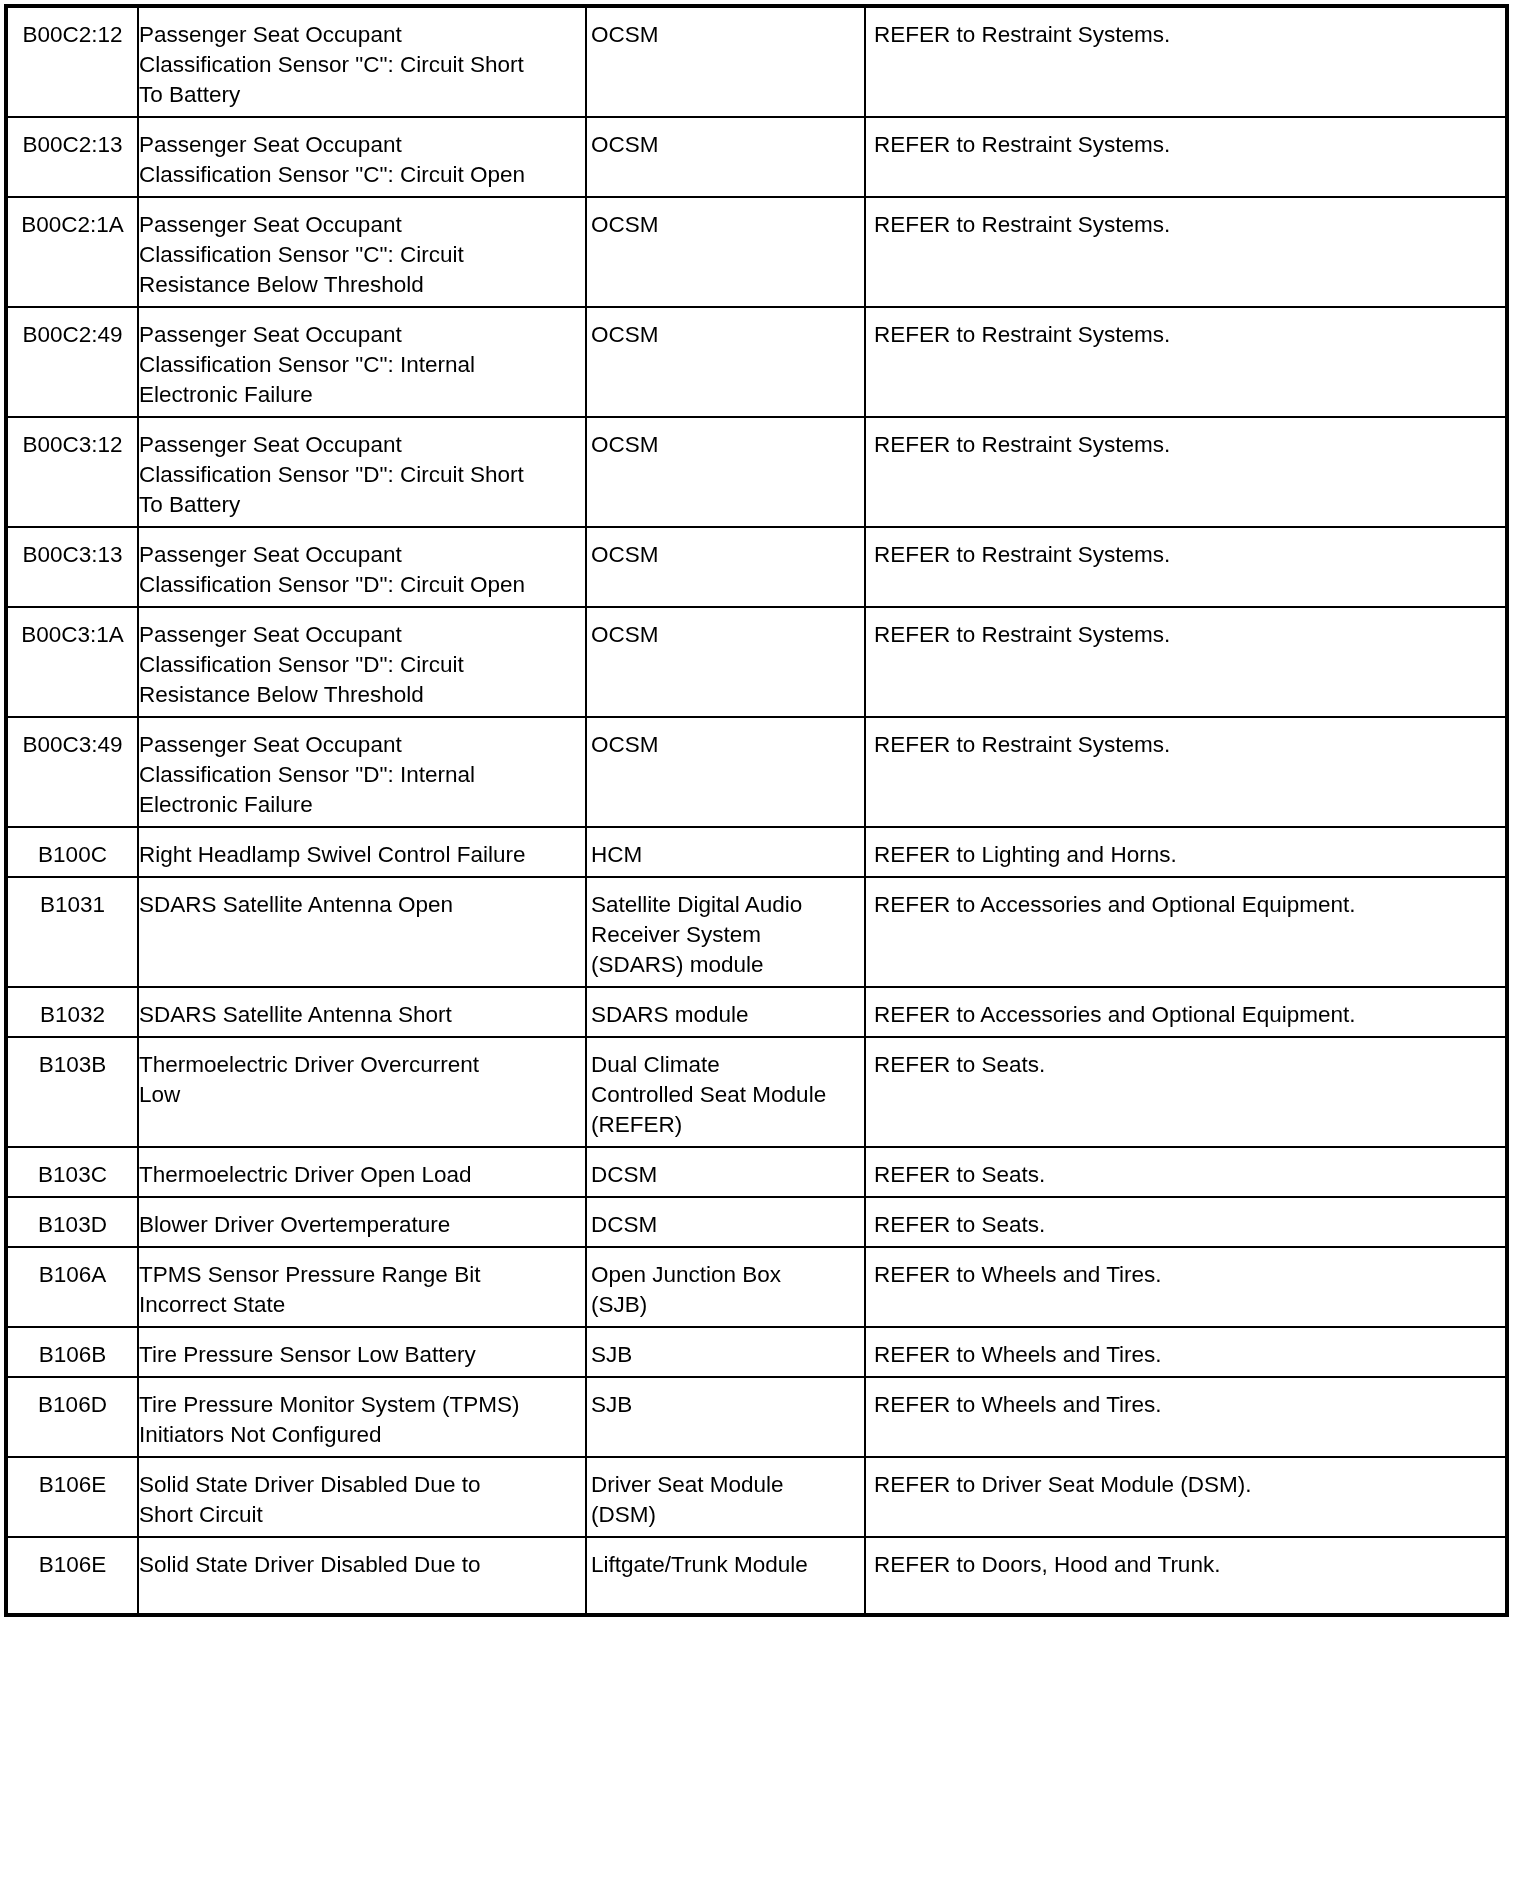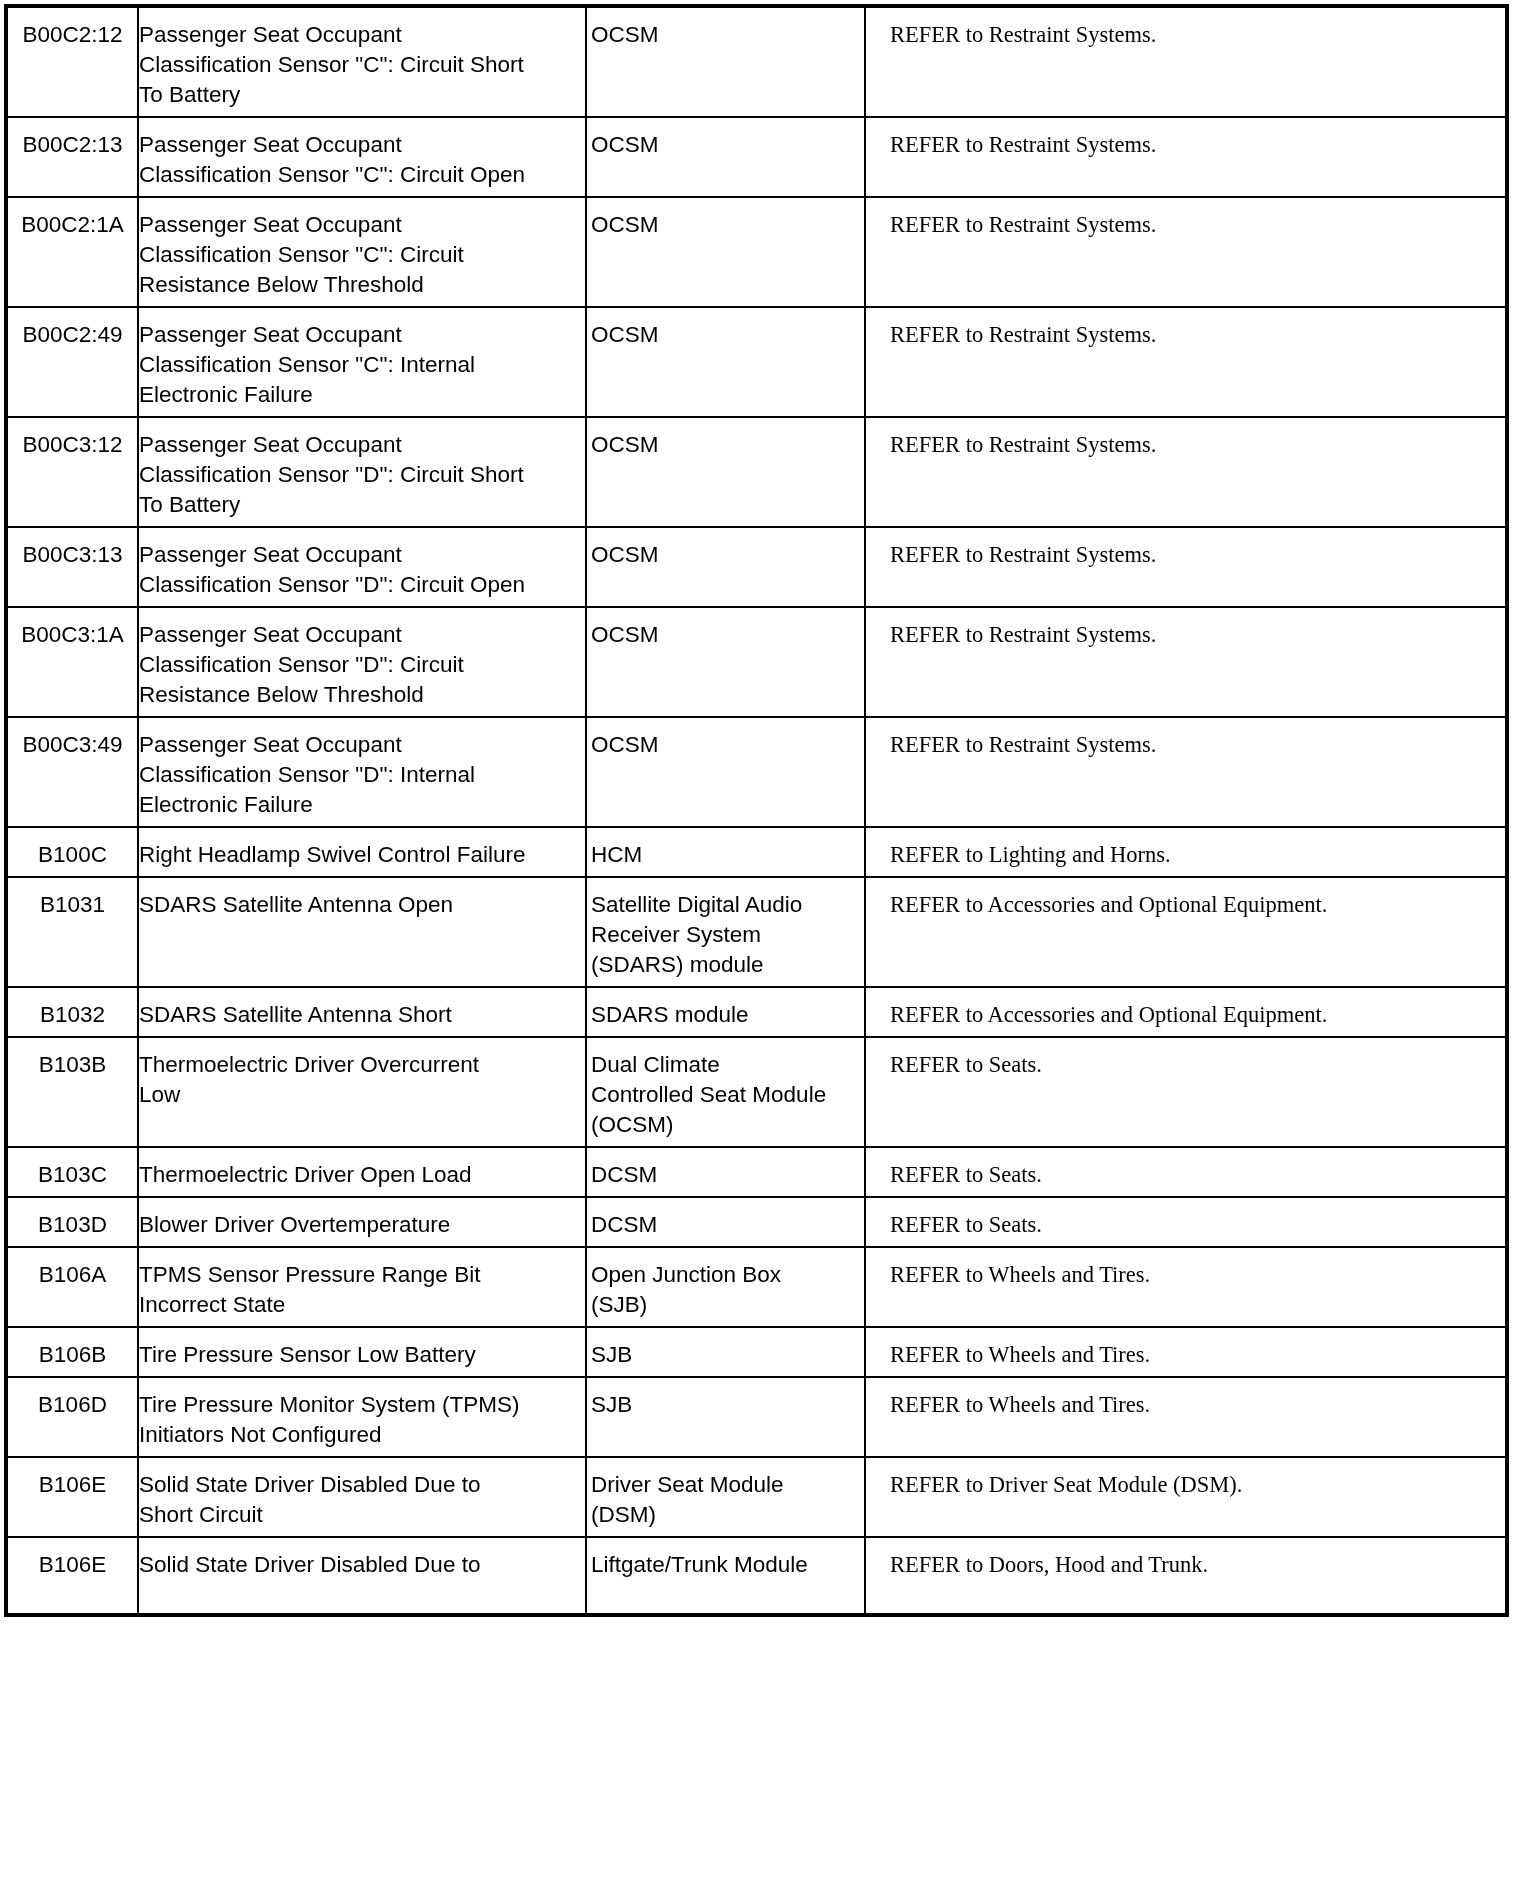--- a/index.html
+++ b/index.html
@@ -46,22 +46,21 @@
   #dtc-table td.desc {
     padding-left: 0;
     padding-right: 4px;
   }
   #dtc-table td.module {
     text-align: left;
     padding-left: 4px;
     padding-right: 4px;
   }
   #dtc-table td.action {
-    padding-left: 24px;
-    font-family: Liberation Serif, serif;
+    padding-left: 8px;
   }
   tr.h1 { height: 48px; }
   tr.h2 { height: 78px; margin-top: 12px; }
   tr.h3 { height: 108px; }
   .line { display: block; }
 </style>
 </head>
 <body>
 
 <table id="dtc-table">
@@ -200,21 +199,21 @@
       </tr>
       <tr class="h3">
         <td class="code">B103B</td>
         <td class="desc">
           <span class="line">Thermoelectric Driver Overcurrent</span>
           <span class="line">Low</span>
         </td>
         <td class="module">
           <span class="line">Dual Climate</span>
           <span class="line">Controlled Seat Module</span>
-          <span class="line">(OCSM)</span>
+          <span class="line">(REFER)</span>
         </td>
         <td class="action">REFER to Seats.</td>
       </tr>
       <tr class="h1">
         <td class="code">B103C</td>
         <td class="desc">
           <span class="line">Thermoelectric Driver Open Load</span>
         </td>
         <td class="module">
           <span class="line">DCSM</span>

